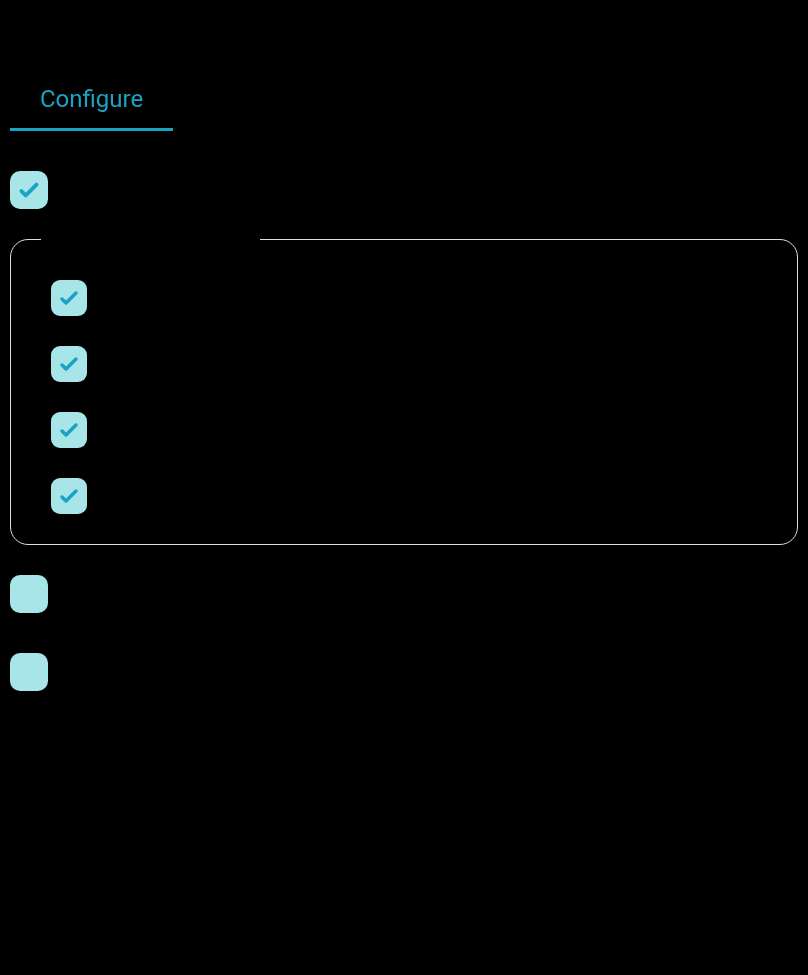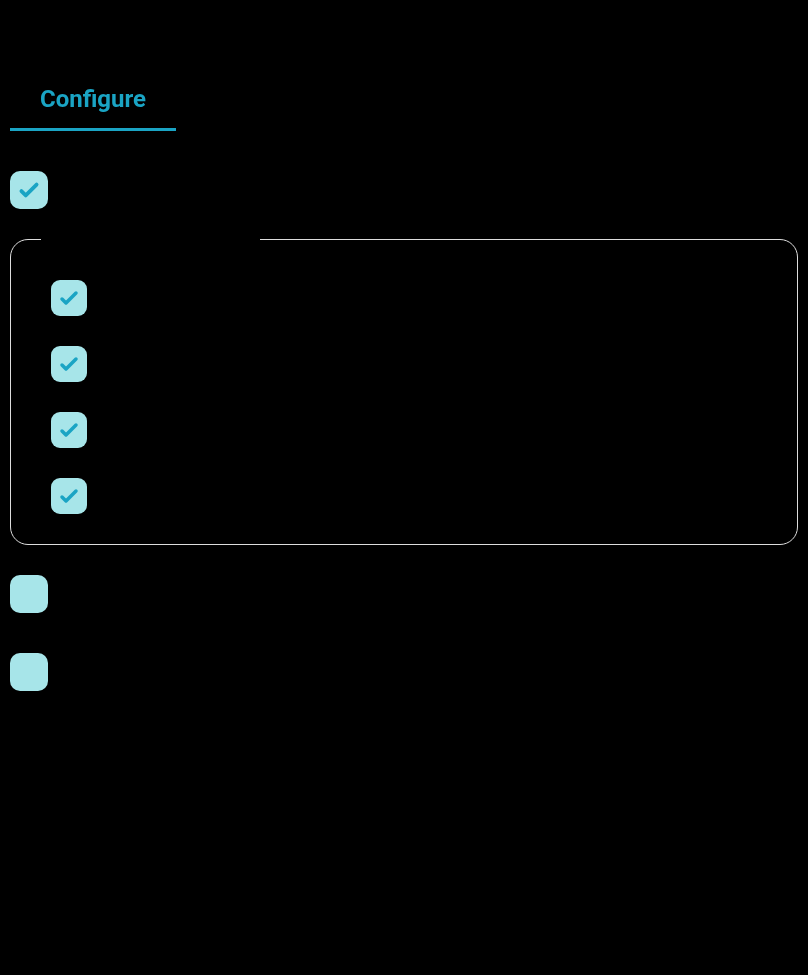--- a/index.html
+++ b/index.html
@@ -18,21 +18,21 @@
     
     .tabs {
       display: flex;
       padding-top: 75px;
       padding-left: 10px;
     }
     
     .tab {
       padding: 10px 30px 15px;
       font-size: 24px;
-      font-weight: 700;
+      font-weight: 400;
       cursor: pointer;
     }
     
     .tab.active {
       color: #1aa4c4;
       border-bottom: 3px solid #1aa4c4;
     }
     
     .content {
       padding: 40px 10px 0;

